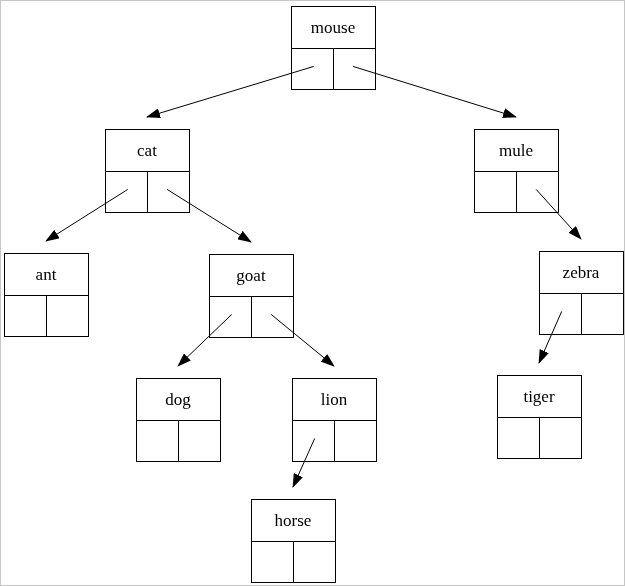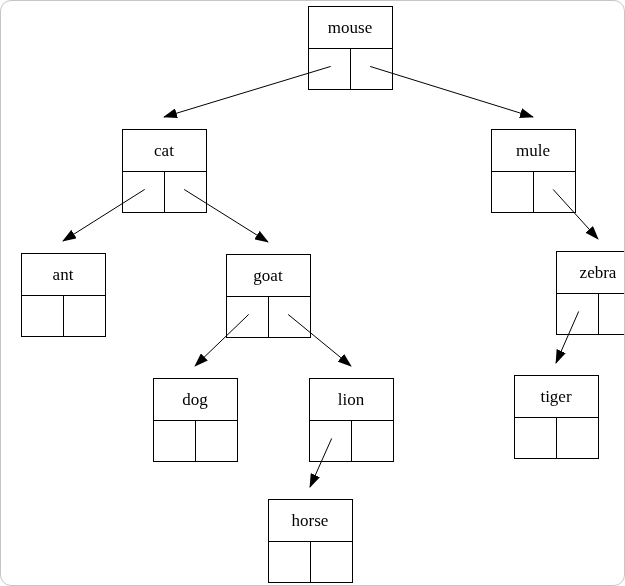--- a/index.html
+++ b/index.html
@@ -7,23 +7,22 @@
     padding: 0;
     background: #ffffff;
   }
   .figure-canvas {
     position: relative;
     width: 625px;
     height: 586px;
     box-sizing: border-box;
     background: #ffffff;
     border: 1px solid #c6c6c6;
-    border-radius: 11px;
+    border-radius: 0;
     overflow: hidden;
-    padding-left: 17px;
   }
   svg.tree {
     display: block;
     width: 623px;
     height: 584px;
   }
   svg.tree text {
     font-family: "Liberation Serif", "DejaVu Serif", serif;
     font-size: 17px;
     fill: #000000;

